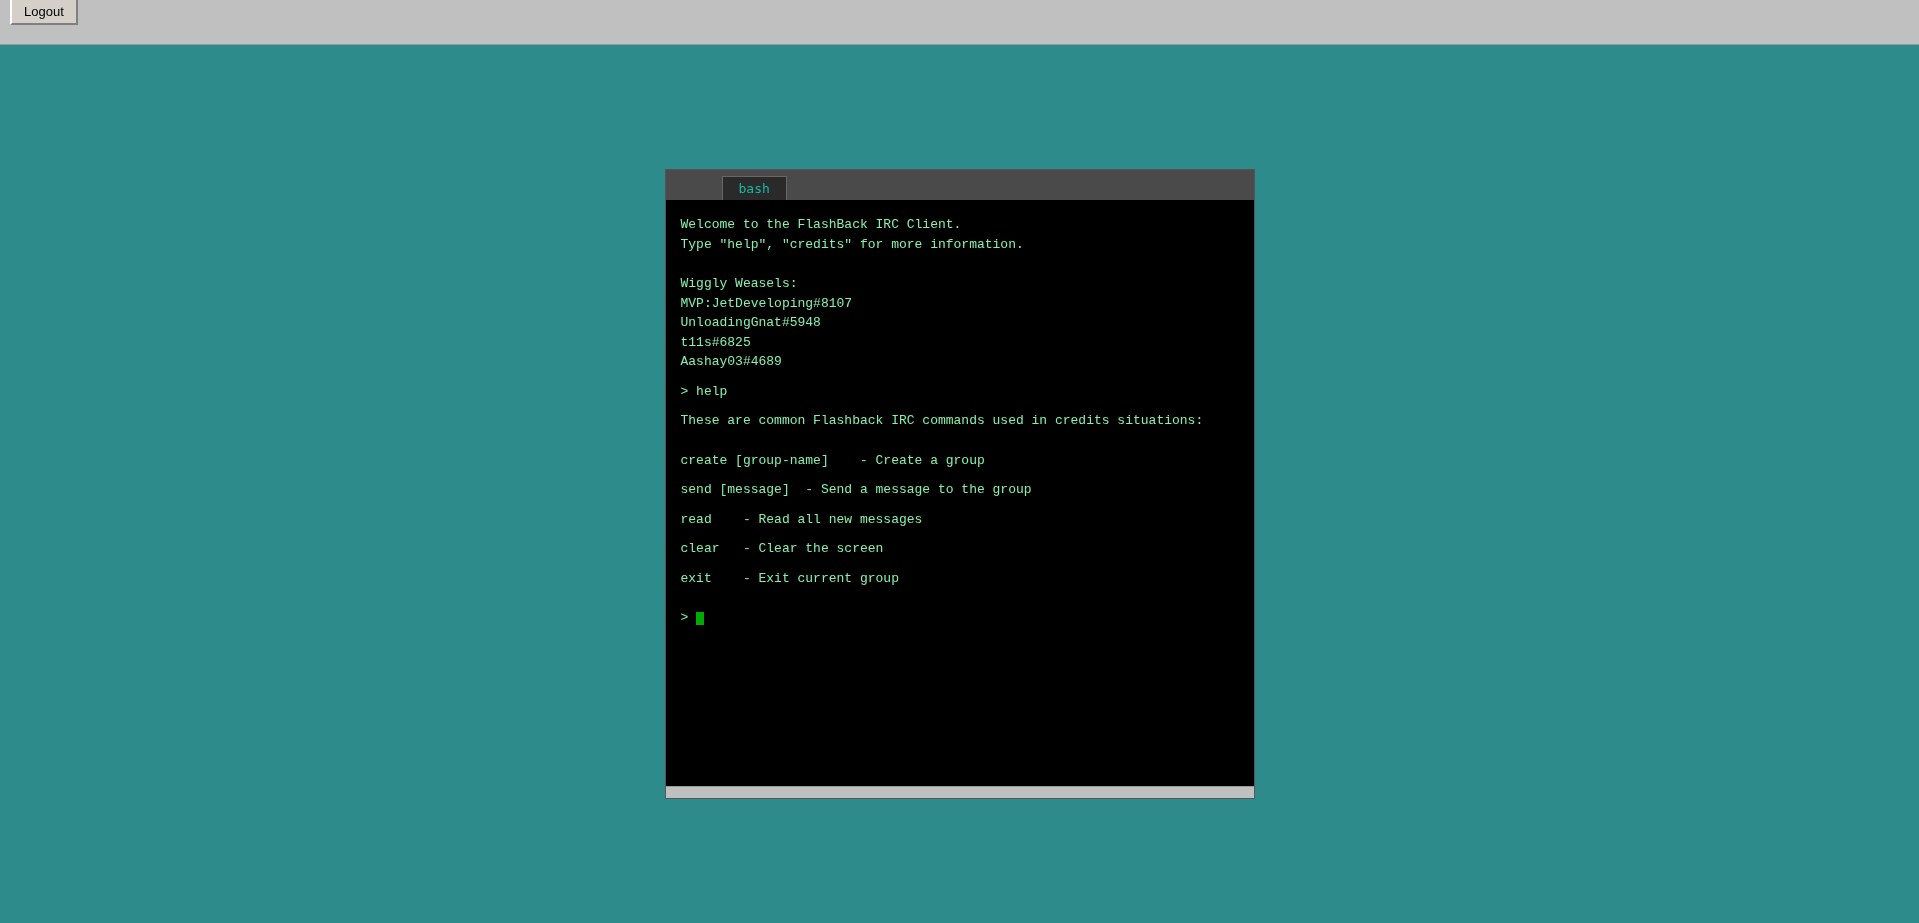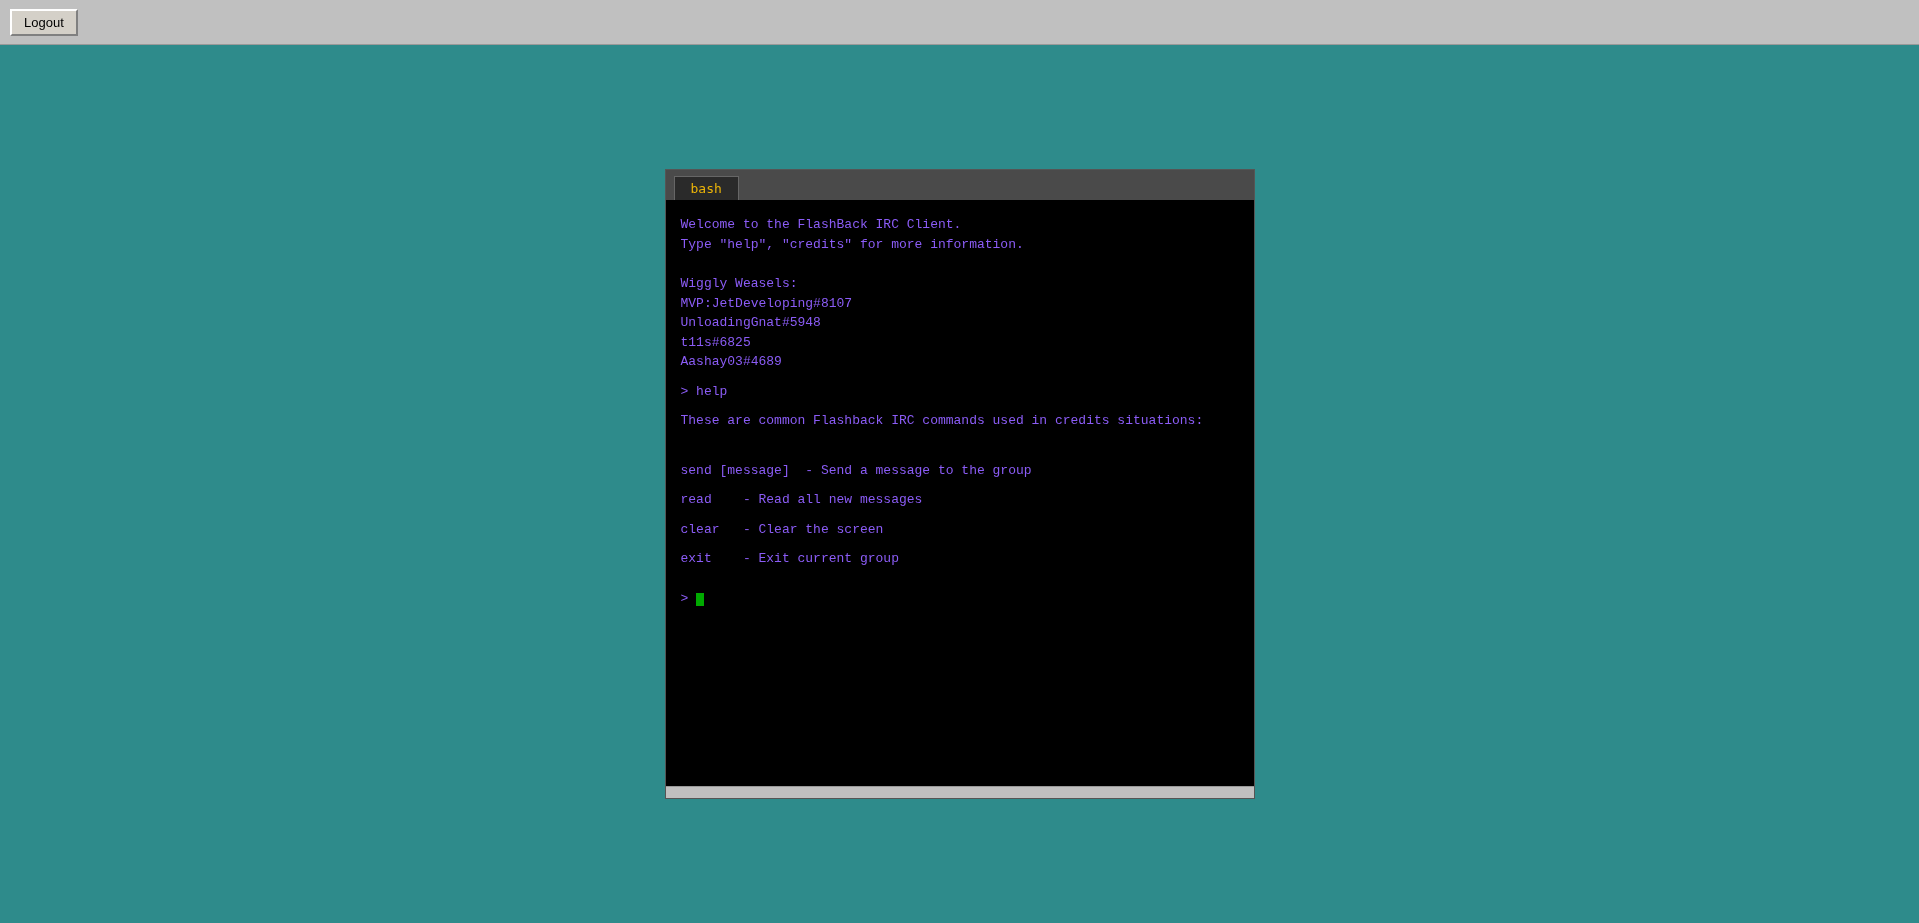--- a/index.html
+++ b/index.html
@@ -14,22 +14,22 @@
       background-color: #2e8b8b;
       font-family: Arial, sans-serif;
       overflow: hidden;
     }
 
     .top-bar {
       width: 100%;
       height: 45px;
       background-color: #c0c0c0;
       display: flex;
-      align-items: center;
-      padding: 5px 10px;
+      align-items: flex-end;
+      padding: 19px 10px;
       border-bottom: 1px solid #999;
     }
 
     .logout-button {
       background-color: #d4d0c8;
       border: 2px solid;
       border-color: #ffffff #808080 #808080 #ffffff;
       padding: 4px 12px;
       font-size: 13px;
       cursor: pointer;
@@ -57,37 +57,38 @@
     .terminal-tabs {
       height: 30px;
       background-color: #4a4a4a;
       display: flex;
       align-items: flex-end;
       padding-left: 8px;
     }
 
     .terminal-tab {
       background-color: #2a2a2a;
-      color: #eab308;
+      color: #14b8a6;
       padding: 4px 16px;
       font-size: 13px;
       font-family: monospace;
       border-top: 1px solid #666;
       border-left: 1px solid #666;
       border-right: 1px solid #666;
+      margin-left: 48px;
     }
 
     .terminal-body {
       flex: 1;
       background-color: #000000;
       padding: 15px 15px;
       overflow-y: auto;
       font-family: 'Courier New', Courier, monospace;
       font-size: 13px;
-      color: #8b5cf6;
+      color: #86efac;
       line-height: 1.5;
     }
 
     .terminal-body p {
       margin: 0;
       white-space: pre;
     }
 
     .terminal-body .spacer {
       height: 10px;
@@ -133,20 +134,21 @@
         <p>MVP:JetDeveloping#8107</p>
         <p>UnloadingGnat#5948</p>
         <p>t11s#6825</p>
         <p>Aashay03#4689</p>
         <div class="spacer"></div>
         <p>&gt; help</p>
         <div class="spacer"></div>
         <p>These are common Flashback IRC commands used in credits situations:</p>
         <div class="spacer"></div>
         <div class="spacer"></div>
+        <p>create [group-name]    - Create a group</p>
         <div class="spacer"></div>
         <p>send [message]  - Send a message to the group</p>
         <div class="spacer"></div>
         <p>read    - Read all new messages</p>
         <div class="spacer"></div>
         <p>clear   - Clear the screen</p>
         <div class="spacer"></div>
         <p>exit    - Exit current group</p>
         <div class="spacer"></div>
         <div class="spacer"></div>

